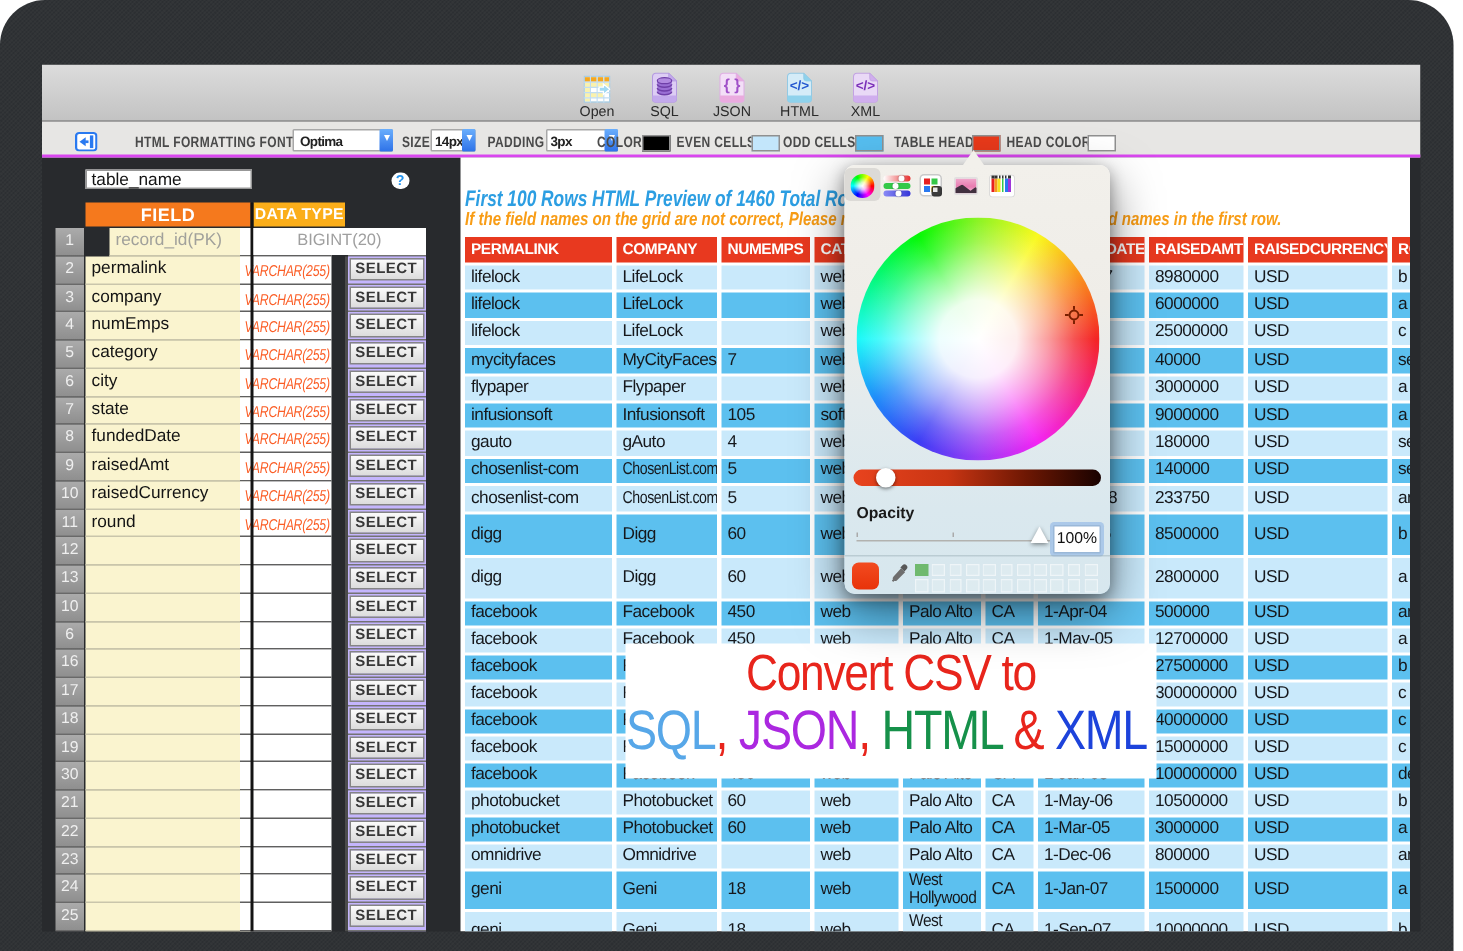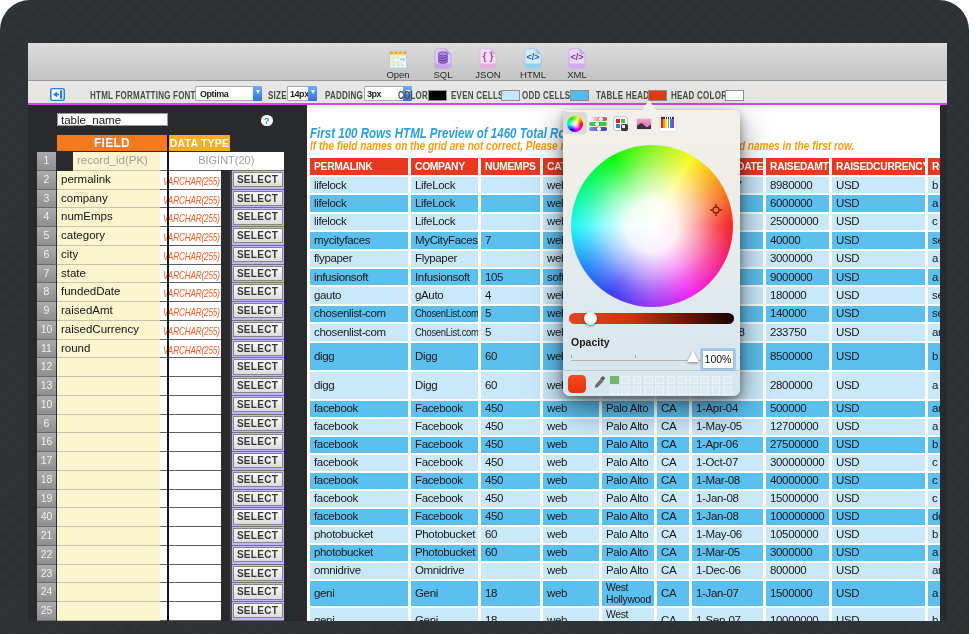--- a/index.html
+++ b/index.html
@@ -161,21 +161,21 @@
         <div class="c">10</div>
         <div class="c">11</div>
         <div class="c">12</div>
         <div class="c">13</div>
         <div class="c">10</div>
         <div class="c">6</div>
         <div class="c">16</div>
         <div class="c">17</div>
         <div class="c">18</div>
         <div class="c">19</div>
-        <div class="c">40</div>
+        <div class="c">30</div>
         <div class="c">21</div>
         <div class="c">22</div>
         <div class="c">23</div>
         <div class="c">24</div>
         <div class="c">25</div>
       </div>
 <div class="colf" style="left:20px">
         <div class="c" style="color:#a1a19b;margin-left:16px;">record_id(PK)</div>
         <div class="c" style="">permalink</div>
         <div class="c" style="">company</div>
@@ -608,20 +608,24 @@
             <td>web</td>
             <td><span style="display:inline-block;transform:scaleX(0.9);transform-origin:0 50%;line-height:12.5px">West<br>Hollywood</span></td>
             <td>CA</td>
             <td>1-Sep-07</td>
             <td>10000000</td>
             <td>USD</td>
             <td>b</td>
           </tr>
 </tbody>
       </table>
+  </div>
+  <div class="overlay">
+    <div class="ol1">Convert CSV to</div>
+    <div class="ol2"><span style="color:#57a7e8">SQL</span>, <span style="color:#ab28e0">JSON</span>, <span style="color:#16914a">HTML</span> &amp; <span style="color:#1d43db">XML</span></div>
   </div>
   <div class="popup" id="popup">
       <div class="ptr"></div>
 <div style="position:absolute;left:0.4px;top:1.6px;width:23.2px;height:22.8px;background:#dcdad6;border-radius:4px"></div>
 <div style="position:absolute;left:3.7px;top:6px;width:16px;height:16px;border-radius:50%;background:radial-gradient(circle closest-side,rgba(255,255,255,1) 0%,rgba(255,255,255,0.75) 30%,rgba(255,255,255,0) 75%),conic-gradient(from 0deg,hsl(90,100%,50%),hsl(60,100%,50%) 30deg,hsl(30,100%,50%) 60deg,hsl(0,100%,50%) 90deg,hsl(330,100%,50%) 120deg,hsl(300,100%,50%) 150deg,hsl(270,100%,50%) 180deg,hsl(240,100%,50%) 210deg,hsl(210,100%,50%) 240deg,hsl(180,100%,50%) 270deg,hsl(150,100%,50%) 300deg,hsl(120,100%,50%) 330deg,hsl(90,100%,50%) 360deg)"></div>
 <div style="position:absolute;left:26.4px;top:7px;width:18px;height:14px">
 <div style="position:absolute;top:0;width:18px;height:4px;border-radius:2px;background:linear-gradient(to right,#fff,#e83030)"></div>
 <div style="position:absolute;top:0.2px;left:10px;width:3.6px;height:3.6px;border-radius:50%;background:#fff;box-shadow:0 0 1px rgba(0,0,0,0.5)"></div>
 <div style="position:absolute;top:5px;width:18px;height:4px;border-radius:2px;background:#35c948"></div>
 <div style="position:absolute;top:5.2px;left:6px;width:3.6px;height:3.6px;border-radius:50%;background:#fff;box-shadow:0 0 1px rgba(0,0,0,0.5)"></div>

